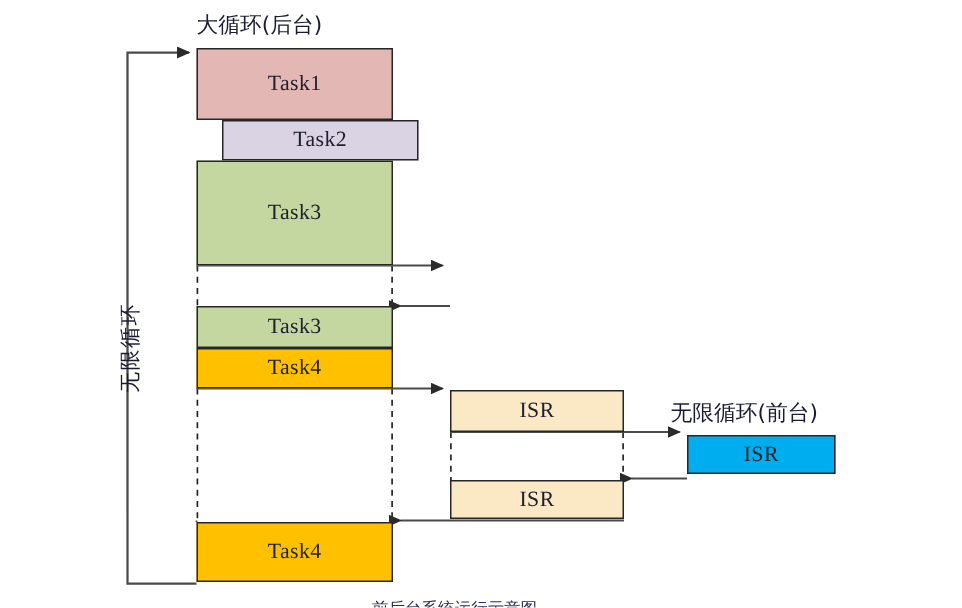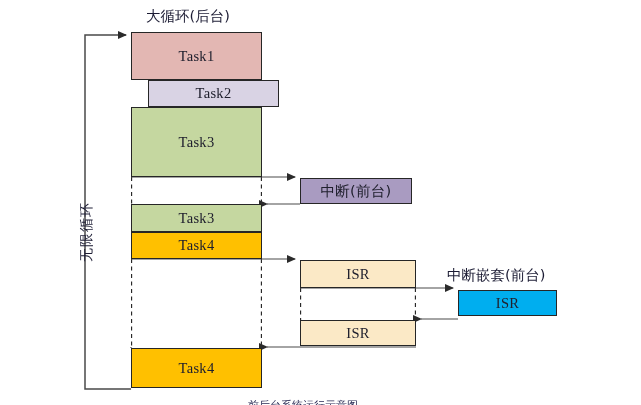--- a/index.html
+++ b/index.html
@@ -107,23 +107,23 @@
 
     <g stroke="#4a4a4a" stroke-width="1.2" fill="none">
       <path d="M416,347 L267,347" marker-end="url(#arrowL)"></path>
     </g>
 
     <g stroke="#4a4a4a" stroke-width="1.2" fill="none">
       <line x1="131" y1="347" x2="131" y2="348"></line>
     </g>
   </svg>
 
-  <div class="label cjk" style="left:146px;top:7px;">大循环(后台)</div>
+  <div class="label cjk" style="left:131px;top:7px;">大循环(后台)</div>
 
-  <div class="label cjk" style="left:447px;top:266px;">中断嵌套(前台)</div>
+  <div class="label cjk" style="left:447px;top:266px;">无限循环(前台)</div>
 
   <div class="vlabel" style="left:78px;top:262px;">无限循环</div>
 
   <div class="box" style="left:131px;top:32px;width:131px;height:48px;background:#e3b7b3;">
     <span>Task1</span>
   </div>
 
   <div class="box" style="left:131px;top:80px;width:131px;height:27px;background:#d9d3e4;margin-left:17px;">
     <span>Task2</span>
   </div>
@@ -137,23 +137,20 @@
   </div>
 
   <div class="box" style="left:131px;top:232px;width:131px;height:27px;background:#ffc000;">
     <span>Task4</span>
   </div>
 
   <div class="box" style="left:131px;top:348px;width:131px;height:40px;background:#ffc000;">
     <span>Task4</span>
   </div>
 
-  <div class="box" style="left:300px;top:178px;width:112px;height:26px;background:#a99bc1;">
-    <span class="cjk">中断(前台)</span>
-  </div>
 
   <div class="box" style="left:300px;top:260px;width:116px;height:28px;background:#fbe9c6;">
     <span>ISR</span>
   </div>
 
   <div class="box" style="left:300px;top:320px;width:116px;height:26px;background:#fbe9c6;">
     <span>ISR</span>
   </div>
 
   <div class="box" style="left:458px;top:290px;width:99px;height:26px;background:#00aeef;">

